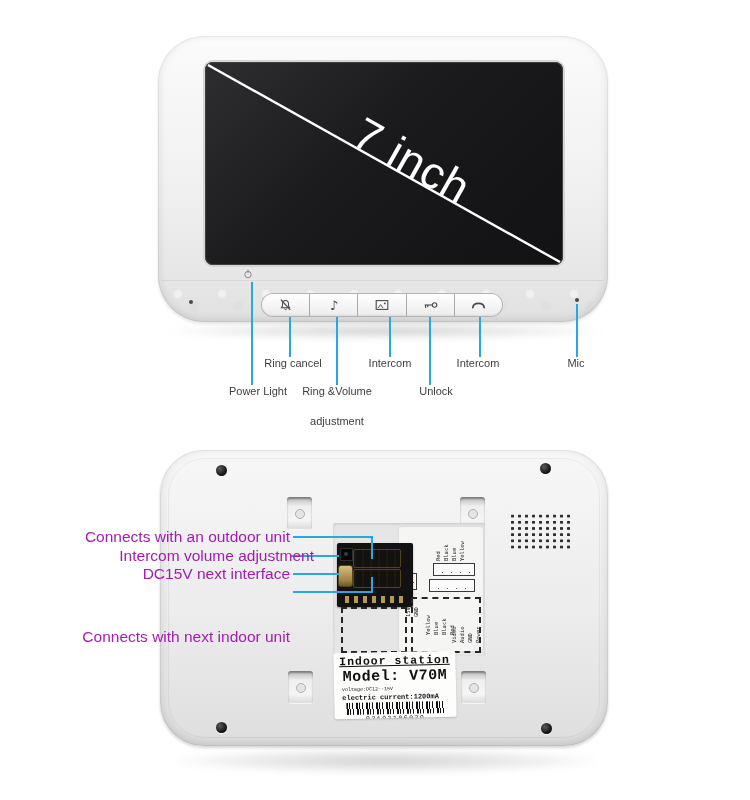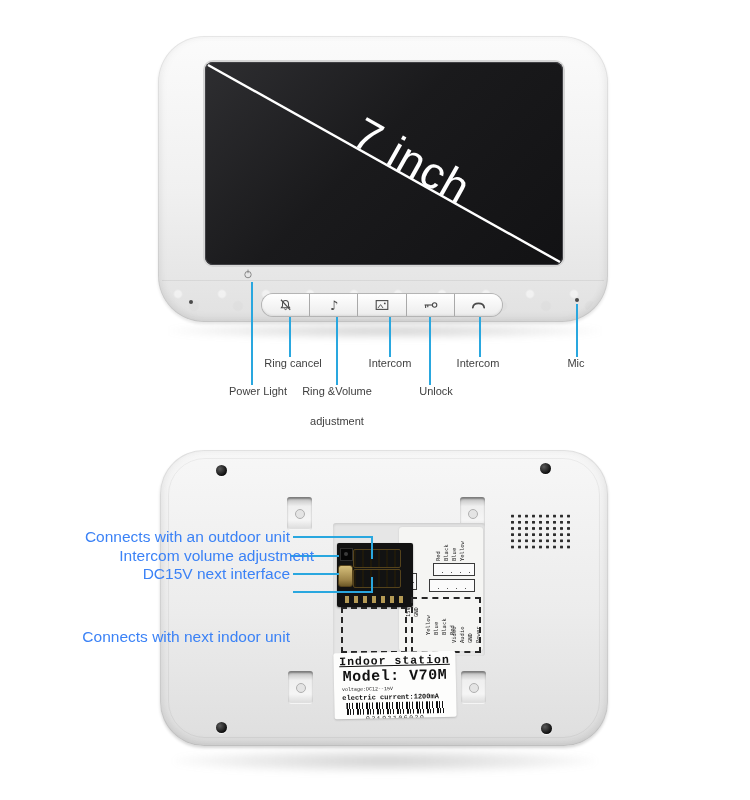--- a/index.html
+++ b/index.html
@@ -30,21 +30,21 @@
     background:linear-gradient(180deg,#ffffff,#ececec);
     box-shadow:0 0 0 1px #b4b4b4, inset 0 -1px 2px rgba(0,0,0,0.08);display:flex;}
   .btn{flex:1;display:flex;align-items:center;justify-content:center;border-right:1px solid #a9a9a9;color:#4a4a4a;}
   .btn:last-child{border-right:none;}
   .note-glyph{font-size:13px;line-height:13px;color:#4a4a4a;font-family:"DejaVu Sans",sans-serif;}
 
   
   .lead{position:absolute;width:2px;background:#29a7df;}
   .leadh{position:absolute;height:2px;background:#29a7df;}
   .lbl{position:absolute;white-space:nowrap;font-size:11px;color:#3f3f3f;transform:translateX(-50%);}
-  .lbl2{position:absolute;white-space:nowrap;font-size:15.5px;color:#3b82f6;text-align:left;}
+  .lbl2{position:absolute;white-space:nowrap;font-size:15.5px;color:#a21caf;text-align:left;}
 
   
   .device-back{left:160px;top:450px;width:448px;height:296px;border-radius:44px;
     background:linear-gradient(180deg,#f7f7f7 0%,#ececec 55%,#dedede 100%);
     box-shadow:inset 0 0 0 1px rgba(0,0,0,0.06), inset 0 -5px 9px rgba(0,0,0,0.07),
                inset 5px 0 9px rgba(0,0,0,0.03), inset -5px 0 9px rgba(0,0,0,0.03),
                0 2px 3px rgba(0,0,0,0.16);}
   .back-outline{left:8px;top:8px;width:430px;height:278px;border-radius:37px;border:1px solid rgba(0,0,0,0.05);}
   .screw{width:11px;height:11px;border-radius:50%;
     background:radial-gradient(circle at 35% 35%,#5a5a5a,#0c0c0c 72%);box-shadow:0 1px 1px rgba(255,255,255,.7);}

